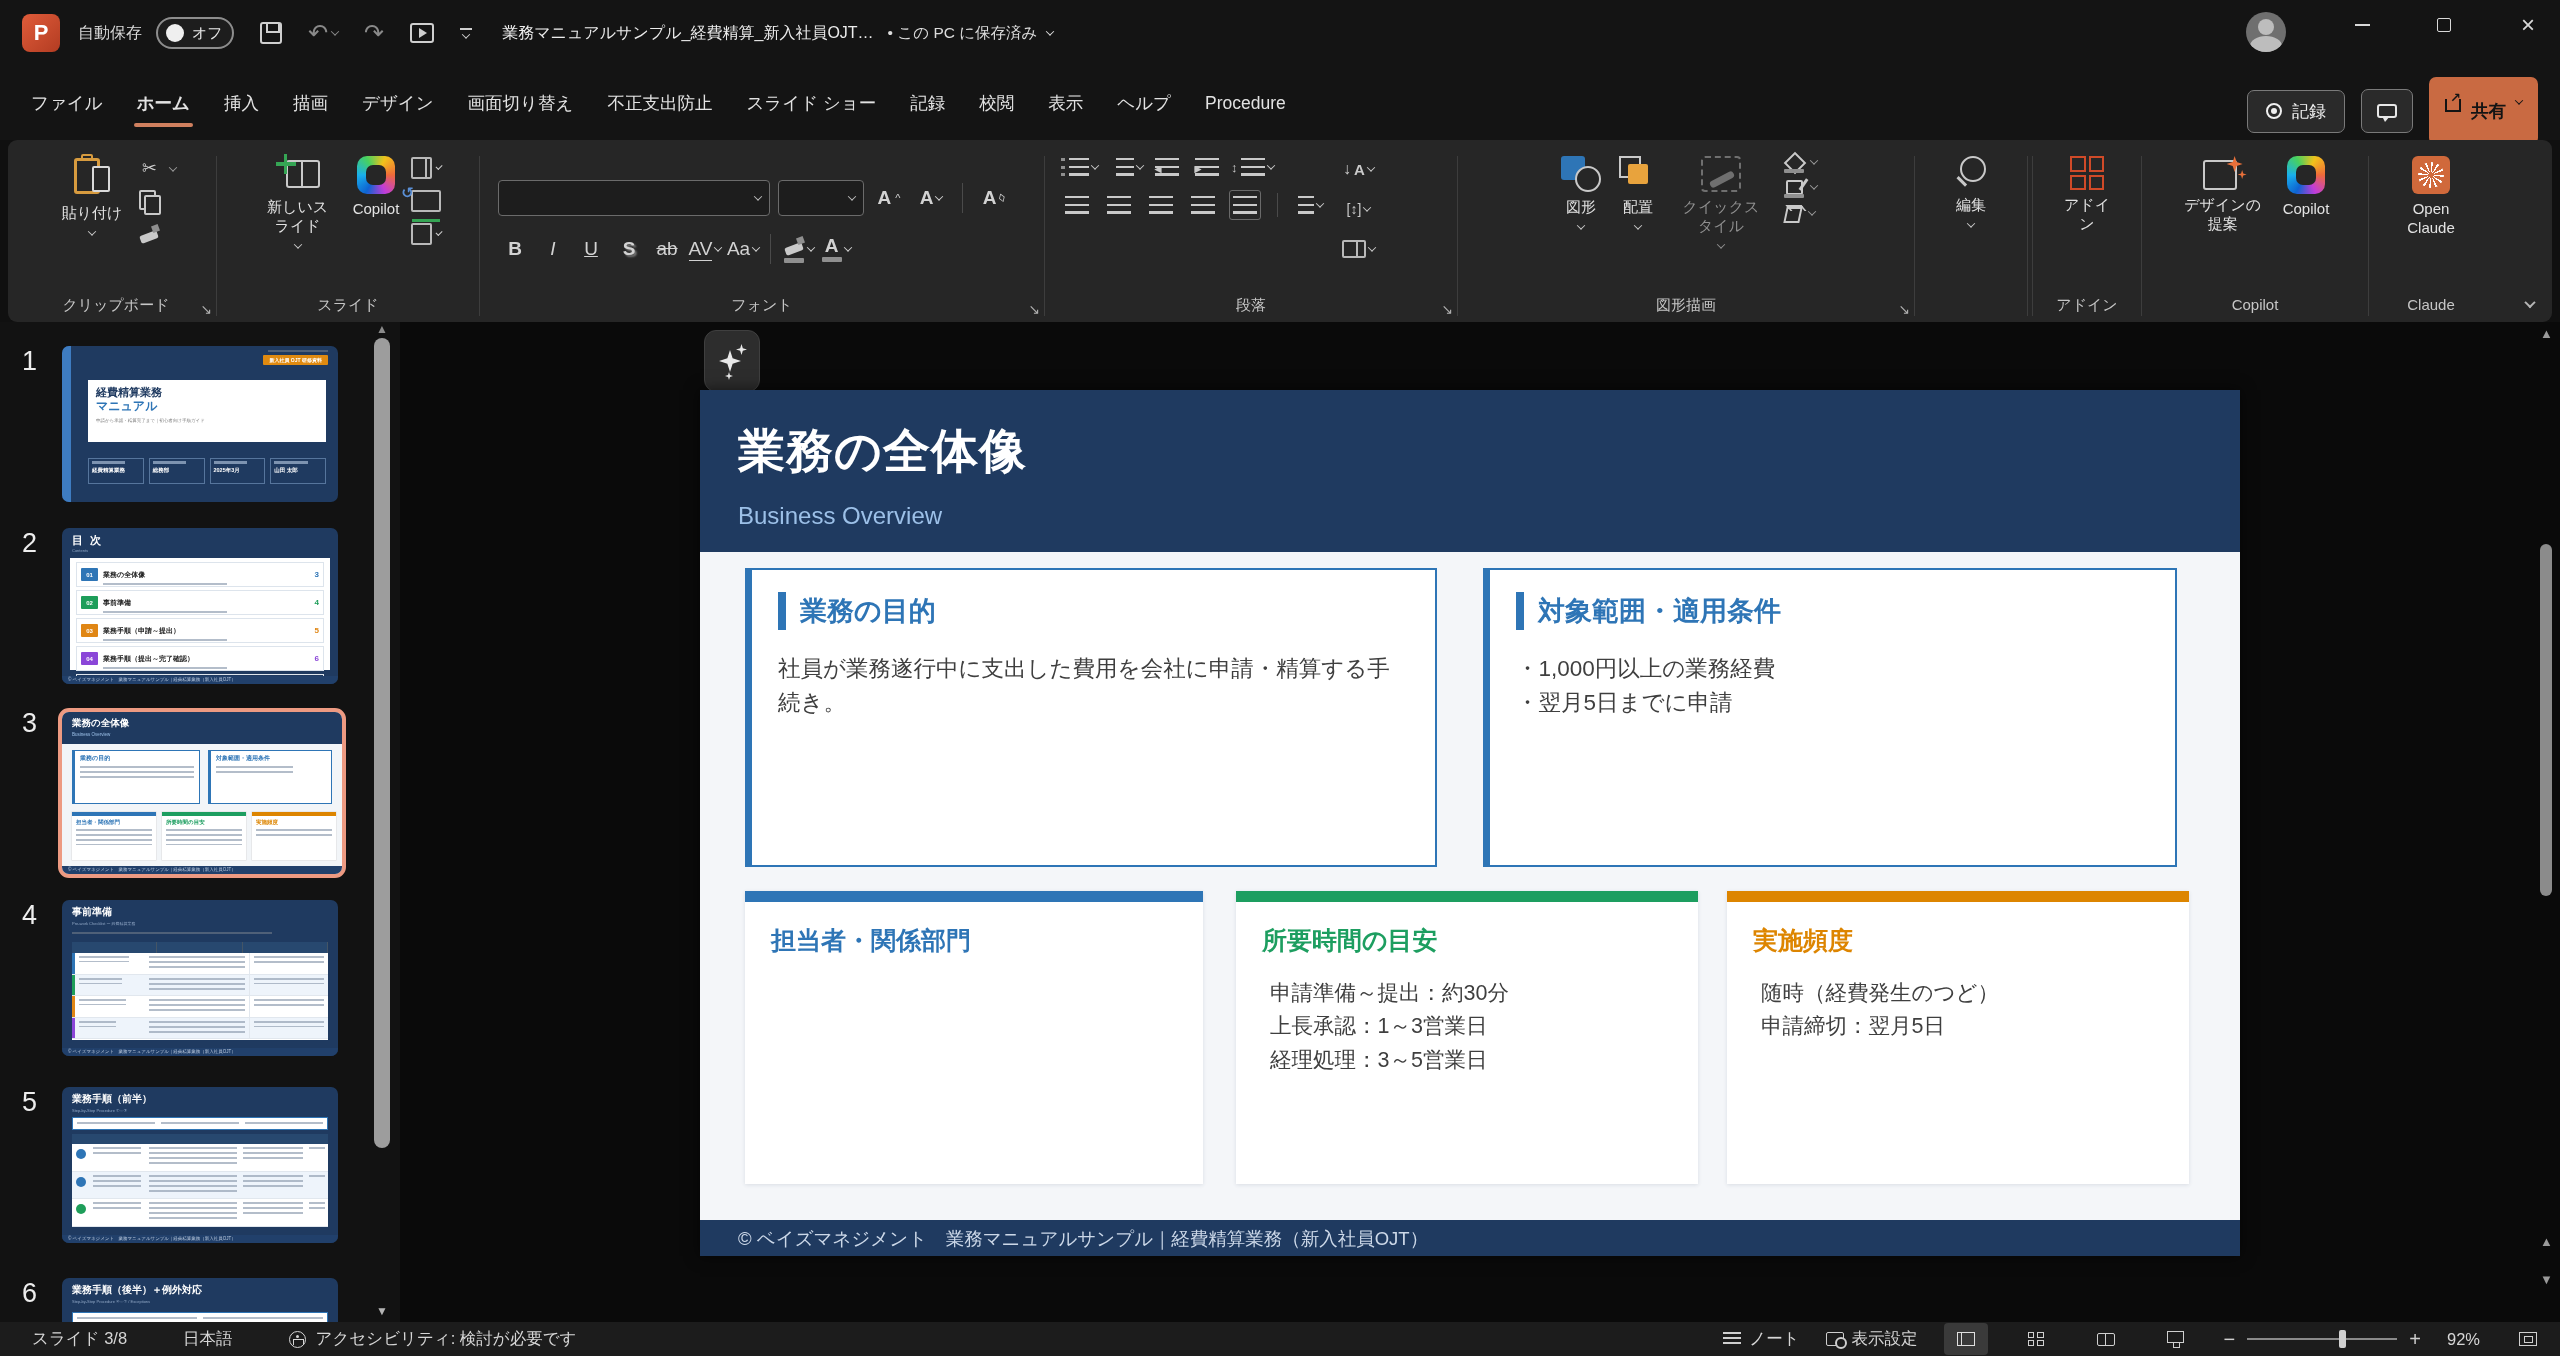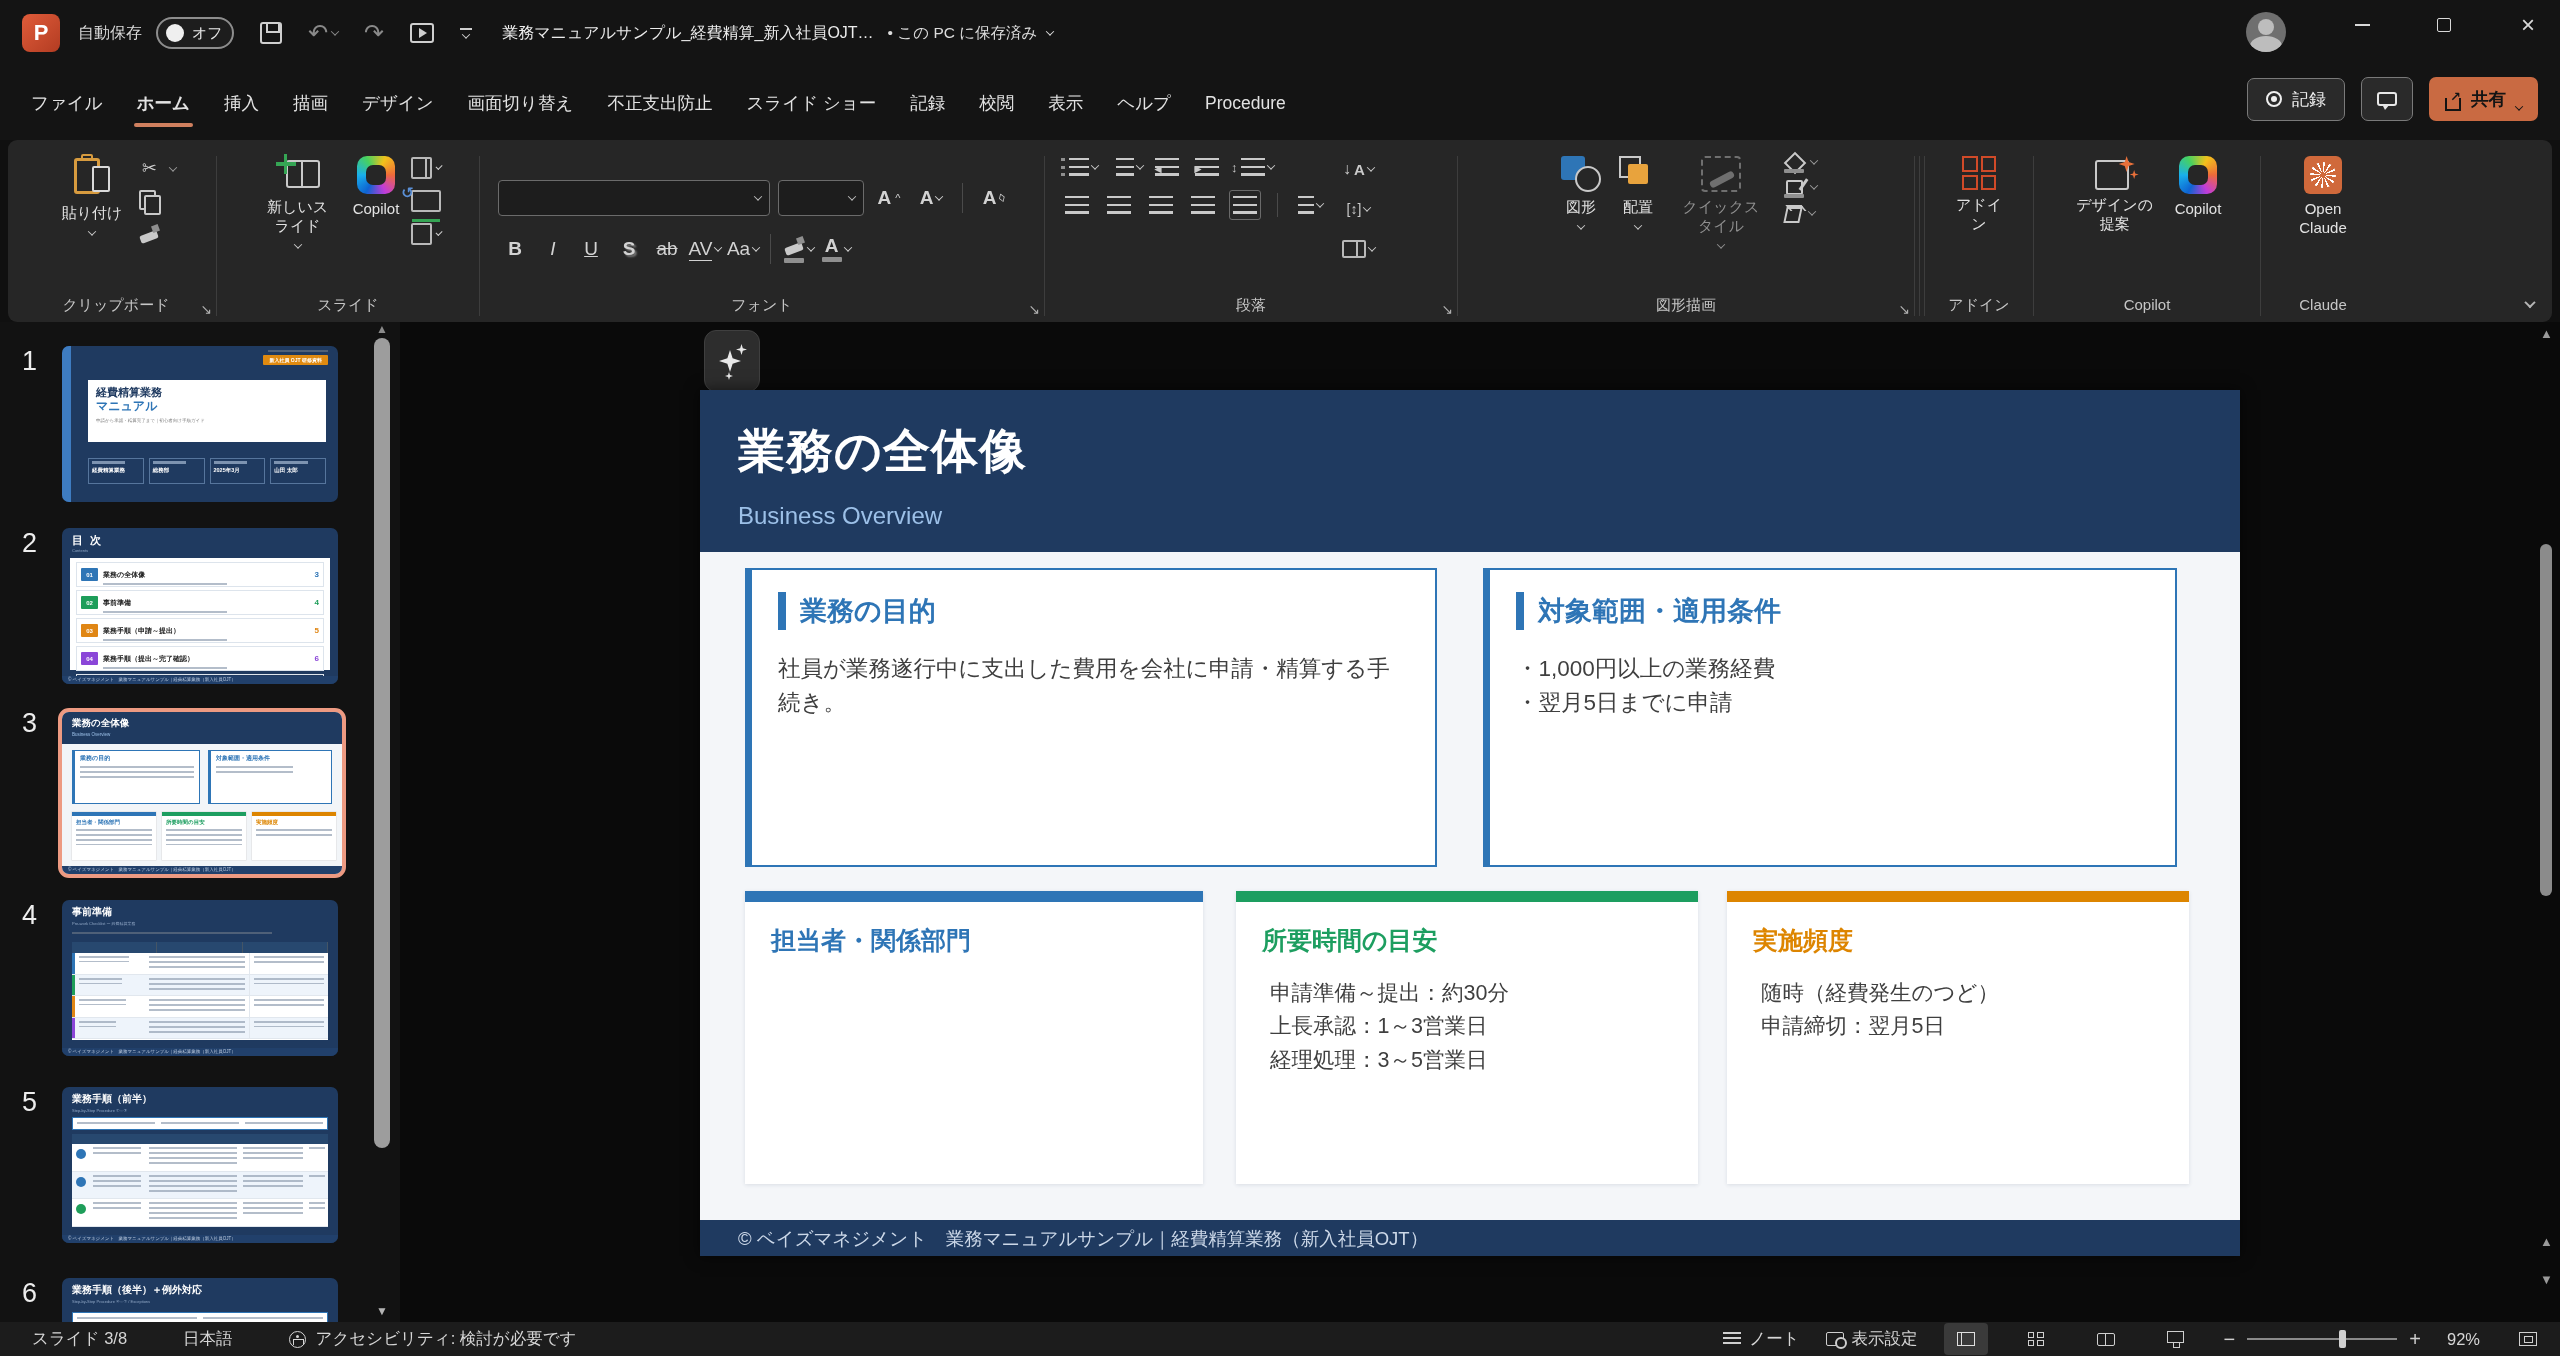--- a/index.html
+++ b/index.html
@@ -51,21 +51,21 @@
   .tab{font-size:17.5px;color:#e2e2e2;padding:10px 17px;position:relative;white-space:nowrap}
   .tab.active{font-weight:bold}
   .tab.active::after{content:"";position:absolute;left:14px;right:14px;bottom:-2px;height:4px;border-radius:2px;background:var(--underline)}
   #tabrow .right{position:absolute;right:22px;top:11px;display:flex;gap:16px;align-items:center}
   .btn-record{display:flex;align-items:center;gap:10px;border:1.5px solid #7a7a7a;border-radius:7px;background:#2a2a2a;color:#f0f0f0;font-size:17px;padding:9px 18px}
   .ic-rec{width:16px;height:16px;border:2px solid #efefef;border-radius:50%;position:relative}
   .ic-rec::before{content:"";position:absolute;left:3px;top:3px;width:6px;height:6px;border-radius:50%;background:#efefef}
   .btn-comment{width:52px;height:44px;border:1.5px solid #7a7a7a;border-radius:7px;background:#2a2a2a;display:flex;align-items:center;justify-content:center}
   .ic-bubble{width:20px;height:14px;border:2px solid #e8e8e8;border-radius:3px;position:relative}
   .ic-bubble::after{content:"";position:absolute;left:3px;bottom:-6px;border-left:3px solid transparent;border-right:5px solid transparent;border-top:6px solid #e8e8e8}
-  .btn-share{display:flex;align-items:flex-end;gap:10px;border-radius:7px;background:var(--accent);color:#141414;font-size:17.5px;font-weight:bold;padding:10px 16px}
+  .btn-share{display:flex;align-items:flex-start;gap:10px;border-radius:7px;background:var(--accent);color:#141414;font-size:17.5px;font-weight:bold;padding:22px 16px}
   .ic-share{width:16px;height:13px;border:2px solid #141414;border-top:none;position:relative}
   .ic-share::before{content:"↗";position:absolute;left:3px;top:-9px;font-size:13px;font-weight:bold;color:#141414}
   
   #ribbon{position:absolute;left:8px;top:140px;width:2544px;height:182px;background:var(--ribbon);border-radius:9px;display:flex;padding:10px 6px 0 10px}
   .rgroup{display:flex;flex-direction:column;position:relative;flex:none}
   .rg-body{flex:1;display:flex;align-items:flex-start;justify-content:center;gap:6px;padding:2px 8px 0}
   .rg-label{height:30px;text-align:center;font-size:15px;color:#c6c6c6;padding-top:4px;position:relative}
   .rsep{width:1px;background:#3d3d3d;margin:6px 2px}
   .bigbtn{display:flex;flex-direction:column;align-items:center;gap:6px;padding:4px 6px;border-radius:5px;text-align:center}
   .bigbtn .lbl{font-size:15px;line-height:1.25;color:#e2e2e2}
@@ -587,20 +587,30 @@
             <span class="ic-effects"></span>
             <span class="chev s"></span>
           </span>
       </div>
     </div>
     <div class="rg-label"><span>図形描画</span></div>
     <span class="launcher">↘</span>
   </div>
   <div class="rsep"></div>
 
+  <div class="rgroup" style="width:108px">
+    <div class="rg-body">
+      <div class="bigbtn">
+        <div class="ic-zoomedit"></div>
+        <span class="lbl">編集</span>
+        <span class="chev s"></span>
+      </div>
+    </div>
+    <div class="rg-label"></div>
+  </div>
   <div class="rsep"></div>
 
   <div class="rsep"></div>
 
   <div class="rgroup" style="width:104px">
     <div class="rg-body">
       <div class="bigbtn" style="width:64px">
         <div class="ic-addin">
             <div></div>
             <div></div>

